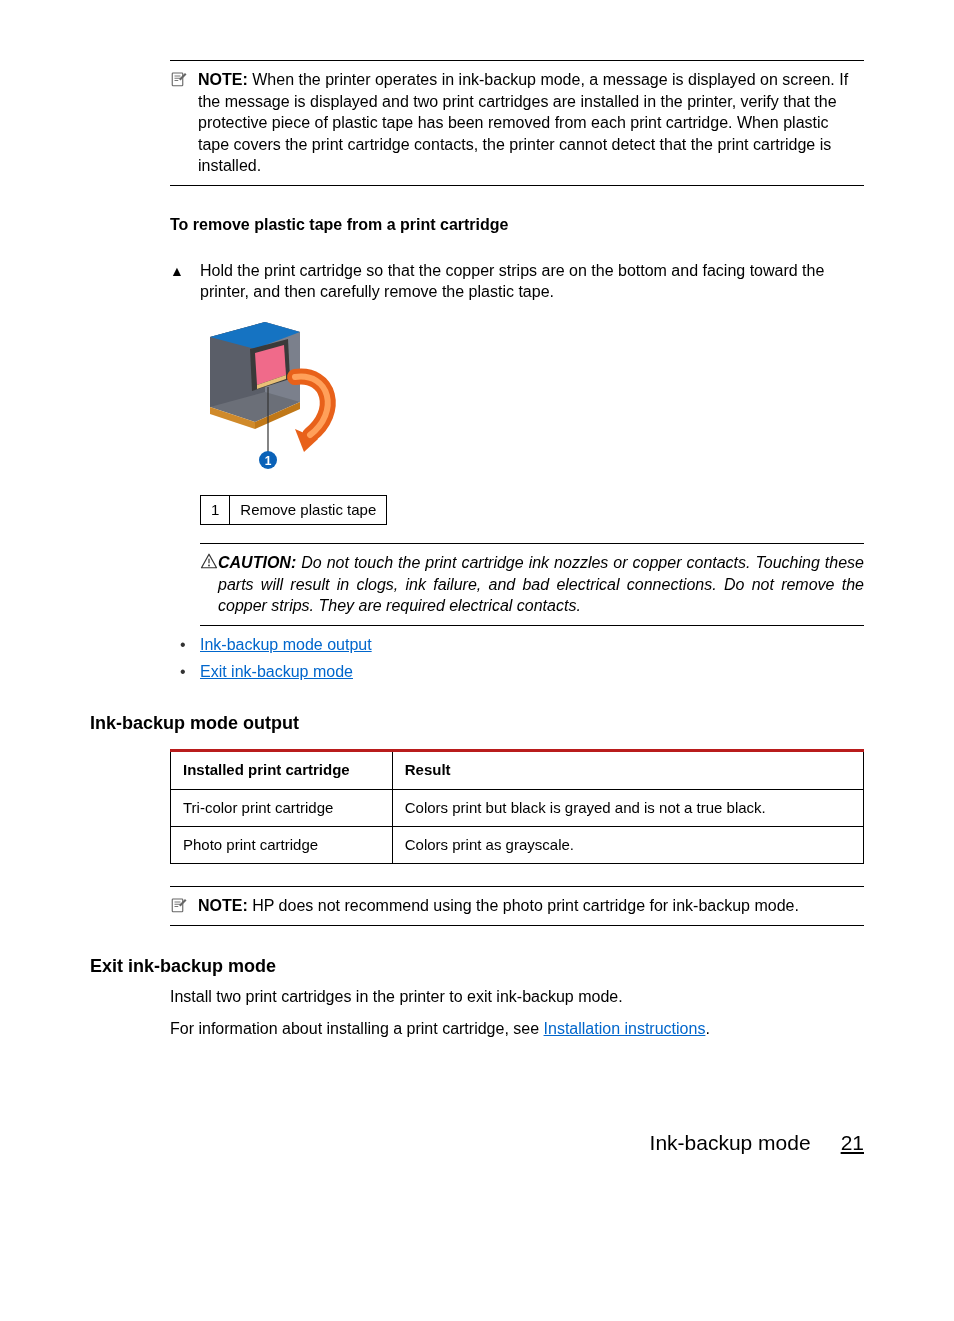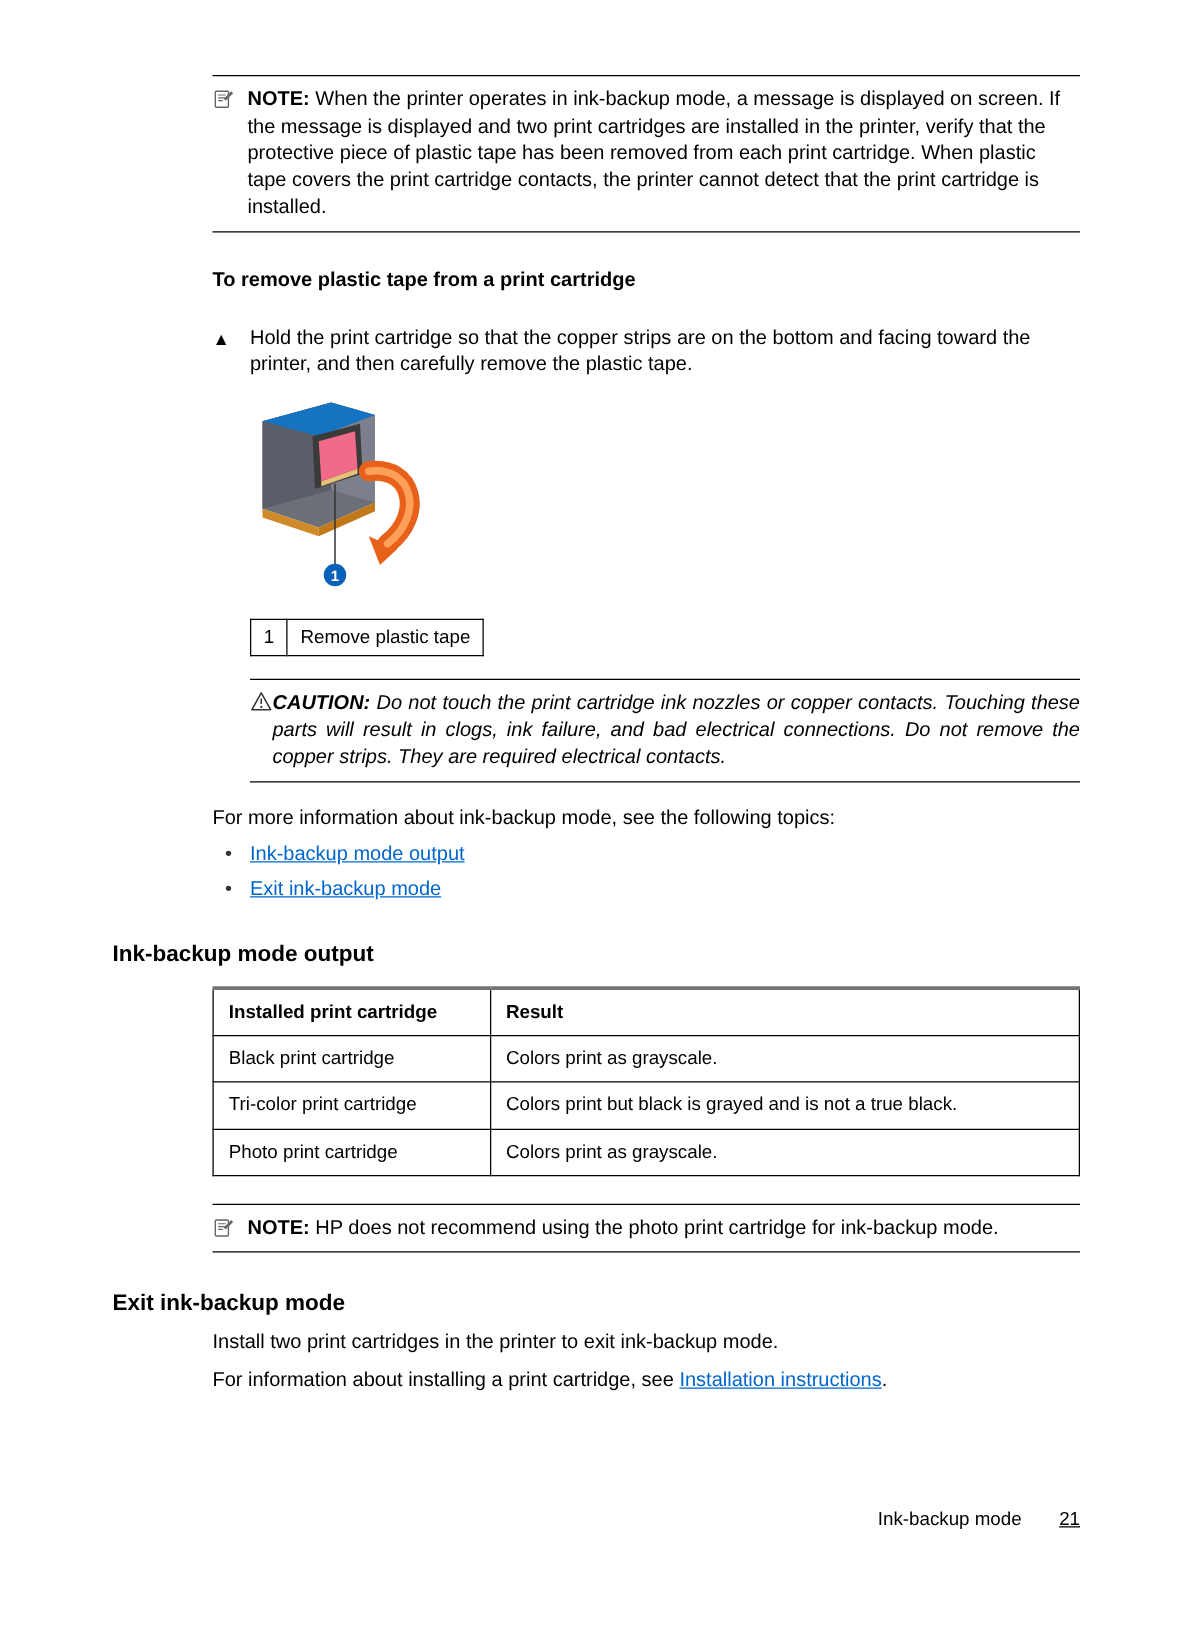--- a/index.html
+++ b/index.html
@@ -79,27 +79,27 @@
     margin-top: 14px;
     font-size: 15px;
   }
   table.data-table th, table.data-table td {
     border: 1px solid #000;
     padding: 8px 12px;
     text-align: left;
     vertical-align: top;
   }
   table.data-table th { font-weight: bold; }
-  table.data-table thead th { border-top: 3px solid #737373; }
+  table.data-table thead th { border-top: 3px solid #b91c1c; }
   .footer {
     display:flex;
     justify-content:flex-end;
     align-items:baseline;
     margin-top: 90px;
-    font-size: 15px;
+    font-size: 21px;
   }
   .footer .pg { margin-left: 30px; text-decoration: underline; }
   .note-icon-svg { display:block; }
 </style>
 </head>
 <body>
 
 <div class="content-block">
 
   <div class="note-box">
@@ -168,21 +168,20 @@
         <line x1="12" y1="9" x2="12" y2="15" stroke="#333" stroke-width="1.6"></line>
         <circle cx="12" cy="18" r="1.2" fill="#333"></circle>
       </svg>
     </div>
     <div class="text-col">
       <span class="note-label">CAUTION:</span>
       <span>Do not touch the print cartridge ink nozzles or copper contacts. Touching these parts will result in clogs, ink failure, and bad electrical connections. Do not remove the copper strips. They are required electrical contacts.</span>
     </div>
   </div>
 
-  <div class="para">For more information about ink-backup mode, see the following topics:</div>
   <ul class="bullet-list">
     <li>
       <span class="bullet-dot">•</span>
       <a href="#" class="link">Ink-backup mode output</a>
     </li>
     <li>
       <span class="bullet-dot">•</span>
       <a href="#" class="link">Exit ink-backup mode</a>
     </li>
   </ul>
@@ -191,24 +190,20 @@
 
   <table class="data-table">
     <thead>
       <tr>
         <th style="width:32%">Installed print cartridge</th>
         <th>Result</th>
       </tr>
     </thead>
     <tbody>
       <tr>
-        <td>Black print cartridge</td>
-        <td>Colors print as grayscale.</td>
-      </tr>
-      <tr>
         <td>Tri-color print cartridge</td>
         <td>Colors print but black is grayed and is not a true black.</td>
       </tr>
       <tr>
         <td>Photo print cartridge</td>
         <td>Colors print as grayscale.</td>
       </tr>
     </tbody>
   </table>
 

